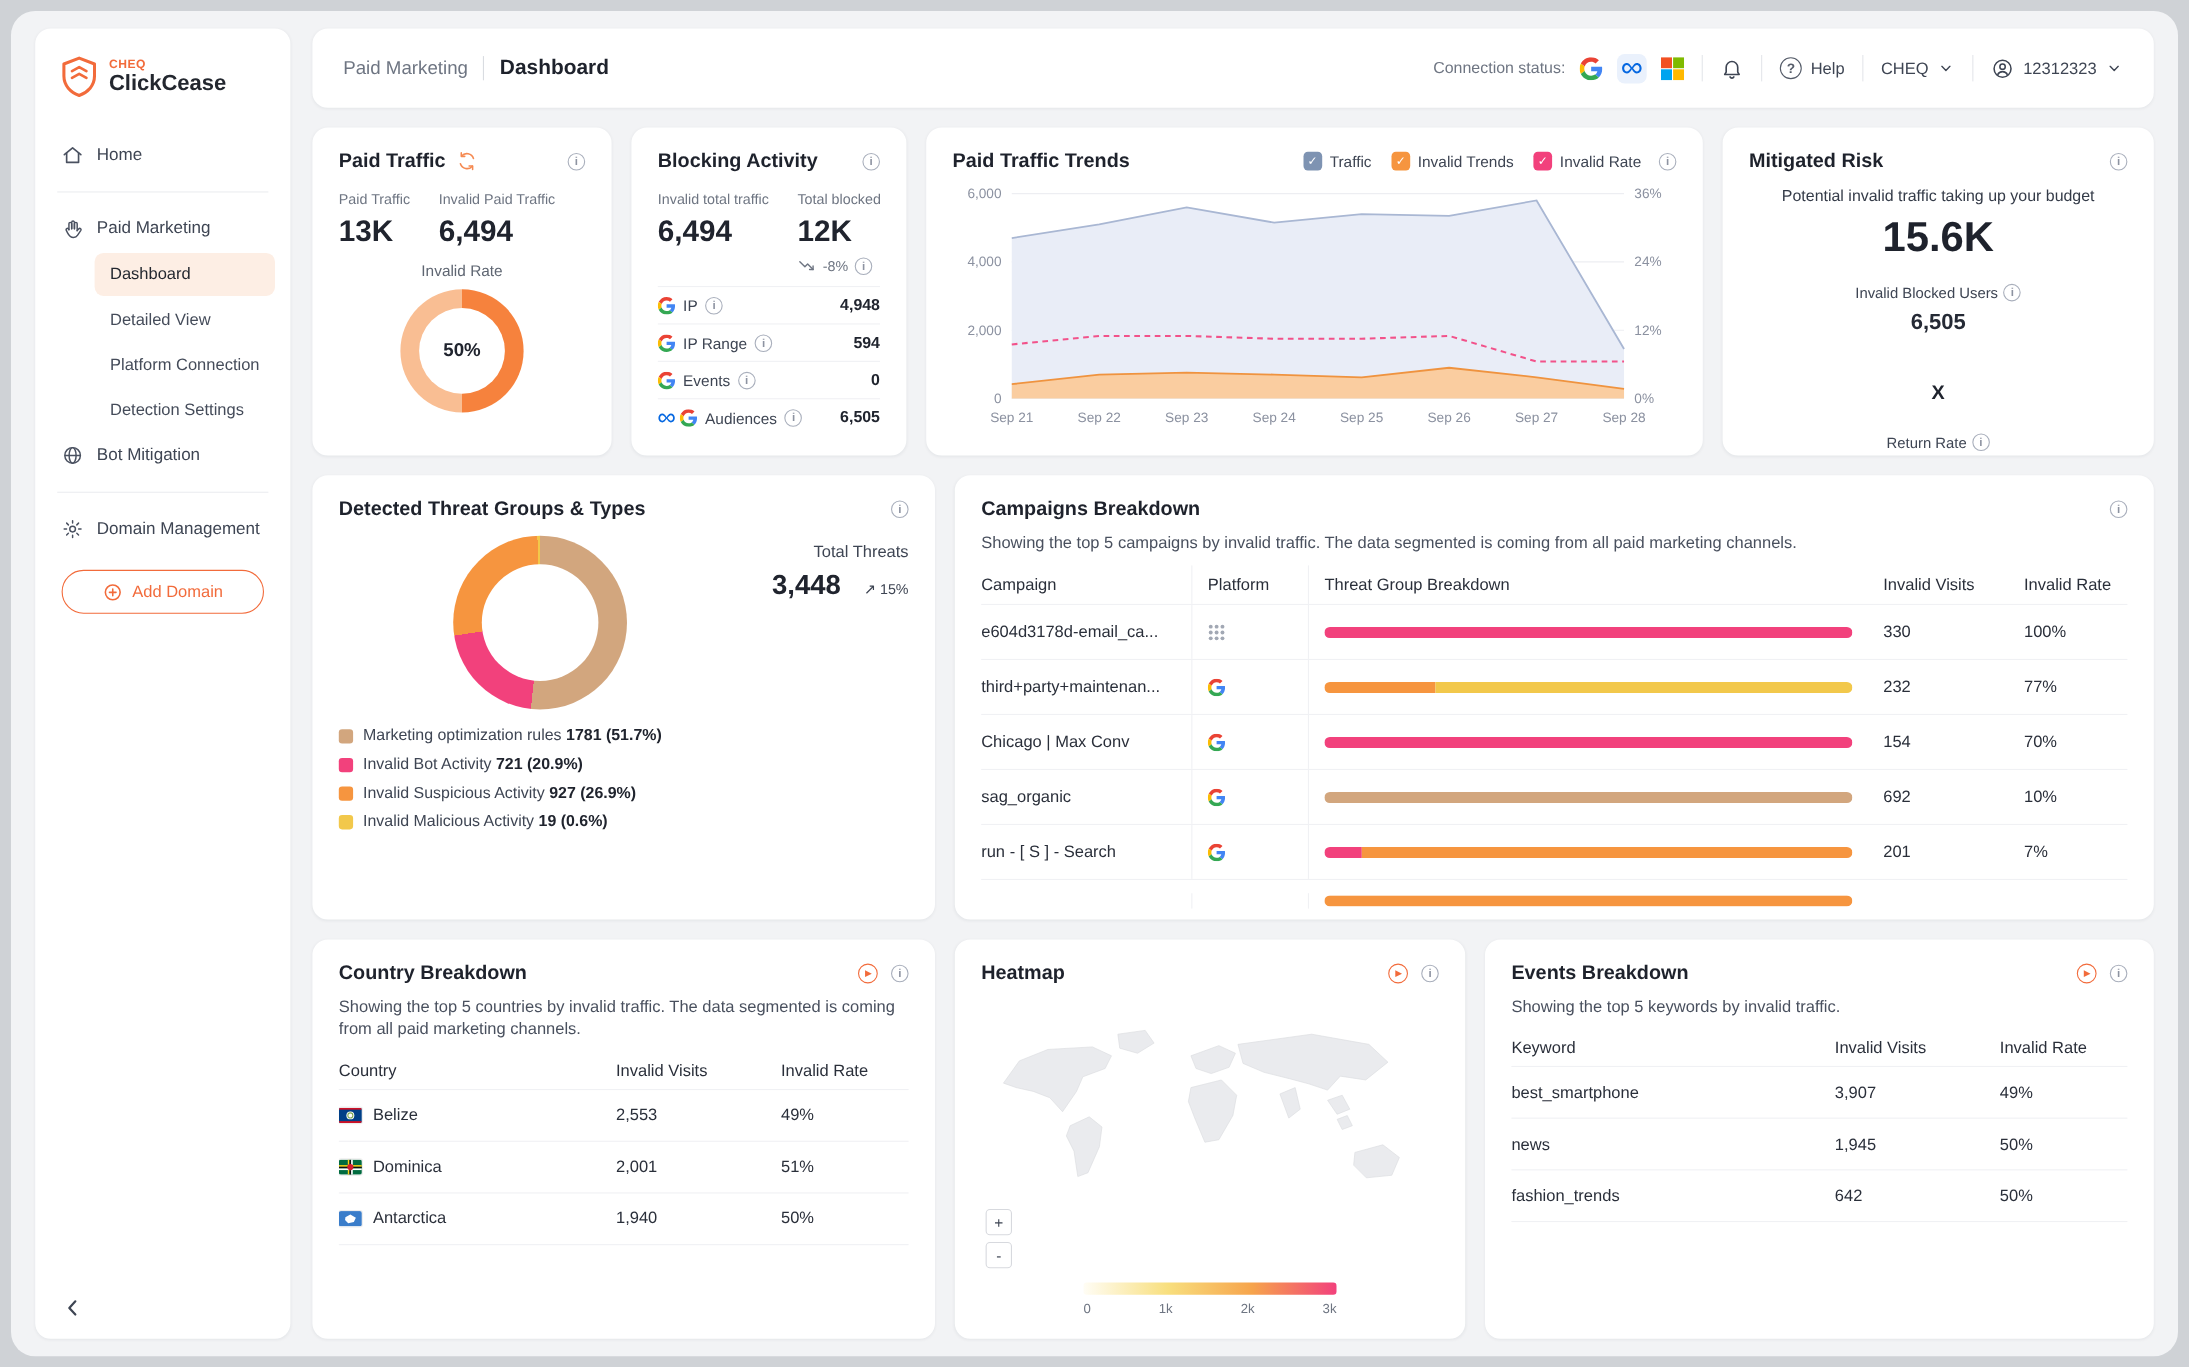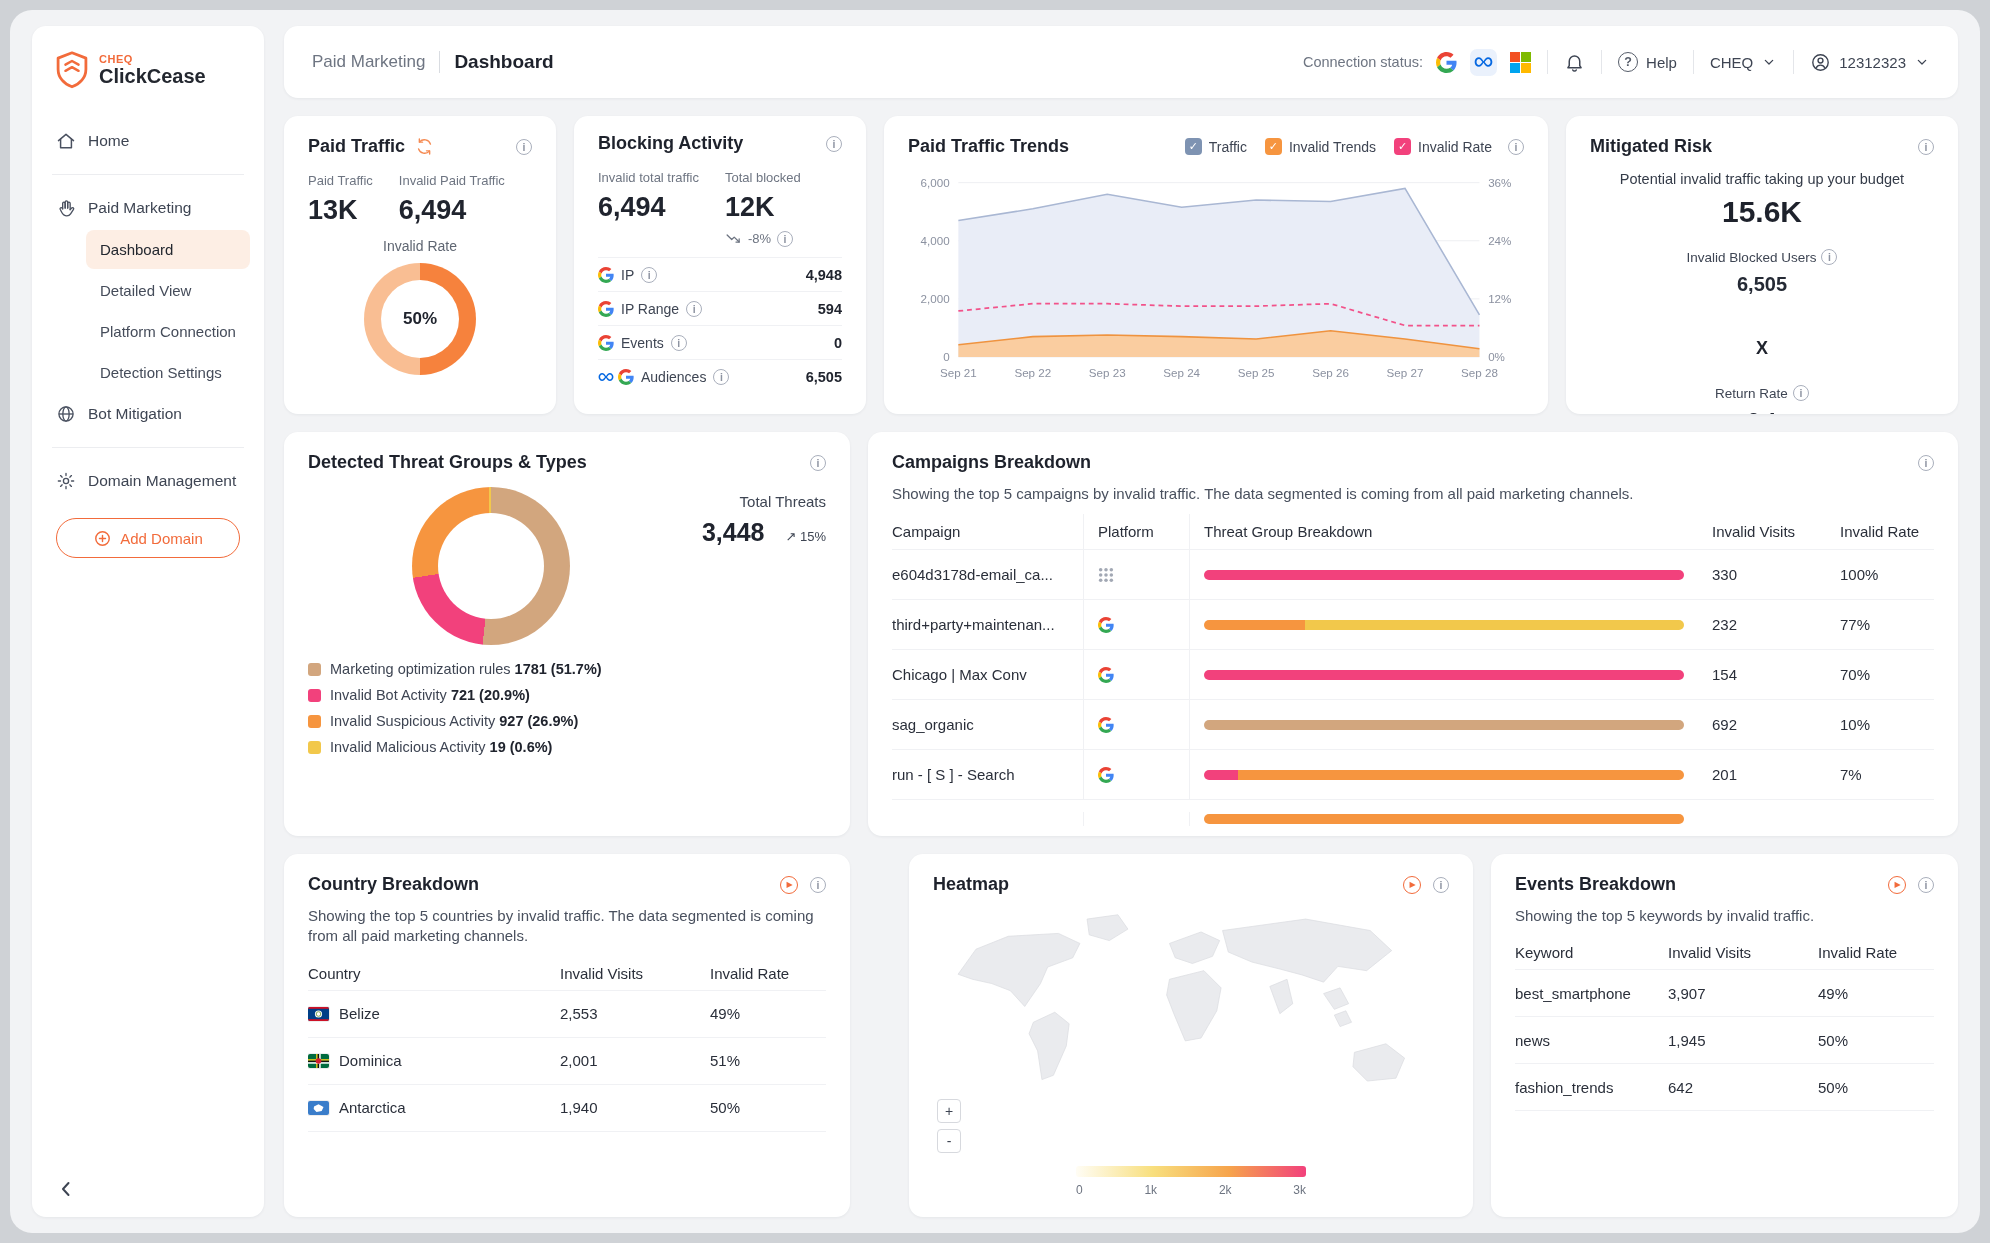--- a/index.html
+++ b/index.html
@@ -47,27 +47,27 @@
 .row1{height:298px;flex:none;}
 .row2{height:404px;flex:none;}
 .row3{flex:1;}
 .card{background:#fff;border-radius:14px;box-shadow:0 1px 3px rgba(25,30,45,.06);padding:20px 24px;position:relative;overflow:hidden;display:flex;flex-direction:column;}
 .card-head{display:flex;align-items:center;gap:10px;flex:none;}
 .card-title{font-size:18px;font-weight:600;color:#1E222C;}
 .head-right{margin-left:auto;display:flex;align-items:center;gap:12px;}
 .iicon{width:16px;height:16px;border:1.2px solid #A9AFBC;border-radius:50%;color:#8D93A1;font-size:10.5px;display:inline-flex;align-items:center;justify-content:center;flex:none;font-weight:700;font-style:normal;cursor:pointer;}
 .play-ic{width:18px;height:18px;border:1.6px solid #F26B3B;border-radius:50%;color:#F26B3B;font-size:8px;display:inline-flex;align-items:center;justify-content:center;flex:none;padding-left:1px;cursor:pointer;}
 .c-paid{width:272px;flex:none;}
-.c-block{width:292px;flex:none;justify-content:flex-end;}
+.c-block{width:250px;flex:none;}
 .c-risk{width:392px;flex:none;}
 .c-trends{flex:1;min-width:0;}
 .c-threats{width:566px;flex:none;}
 .c-camps{flex:1;min-width:0;}
 .c-country{width:566px;flex:none;}
-.c-heat{width:564px;flex:none;margin-left:41px;}
+.c-heat{width:464px;flex:none;}
 .c-keyword{flex:1;min-width:0;}
 
 .stat-cols{display:flex;gap:26px;margin-top:16px;}
 .stat .lab{font-size:13px;color:#6E7582;display:flex;align-items:center;gap:5px;white-space:nowrap;}
 .stat .val{font-size:27px;font-weight:600;color:#20242E;margin-top:7px;}
 .trendline{display:flex;align-items:center;gap:6px;margin-top:7px;font-size:13px;color:#6E7582;}
 .tdown{width:17px;height:17px;display:inline-flex;}
 .tdown svg{width:100%;height:100%;}
 .refresh-ic{width:19px;height:19px;display:inline-flex;cursor:pointer;}
 .refresh-ic svg{width:100%;height:100%;}
@@ -87,21 +87,21 @@
 .picon svg{width:100%;height:100%;}
 .picons{display:inline-flex;gap:4px;align-items:center;}
 
 .legend-row{display:flex;gap:18px;margin-right:4px;}
 .cb-item{display:flex;align-items:center;gap:7px;font-size:14px;color:#3E4553;cursor:pointer;}
 .cbx{width:17px;height:17px;border-radius:4px;color:#fff;font-size:11px;display:flex;align-items:center;justify-content:center;}
 .trends-body{flex:1;margin-top:8px;min-height:0;}
 .trends-body svg{width:100%;height:100%;display:block;}
 
 .risk-sub{text-align:center;font-size:14.5px;color:#343B48;margin-top:14px;}
-.risk-val{text-align:center;font-size:30px;font-weight:700;color:#1E222C;margin-top:8px;}
+.risk-val{text-align:center;font-size:38px;font-weight:700;color:#1E222C;margin-top:8px;}
 .risk-row{display:flex;align-items:center;justify-content:center;gap:26px;margin-top:20px;flex-direction:column;}
 .risk-stat .lab{font-size:13.5px;color:#3E4553;display:flex;align-items:center;gap:5px;justify-content:center;}
 .risk-stat .val{font-size:20px;font-weight:600;margin-top:8px;text-align:center;}
 .risk-x{font-size:18px;font-weight:700;color:#20242E;margin-top:16px;}
 .risk-link-row{margin-top:auto;border-top:1px solid #F0F1F4;padding-top:13px;display:flex;justify-content:center;}
 .risk-link{display:flex;align-items:center;gap:8px;color:#F26B3B;font-size:15px;font-weight:600;cursor:pointer;}
 .rl-ic{width:18px;height:18px;display:inline-flex;}
 .rl-ic svg{width:100%;height:100%;}
 
 .threats-body{display:flex;margin-top:4px;flex:none;}

